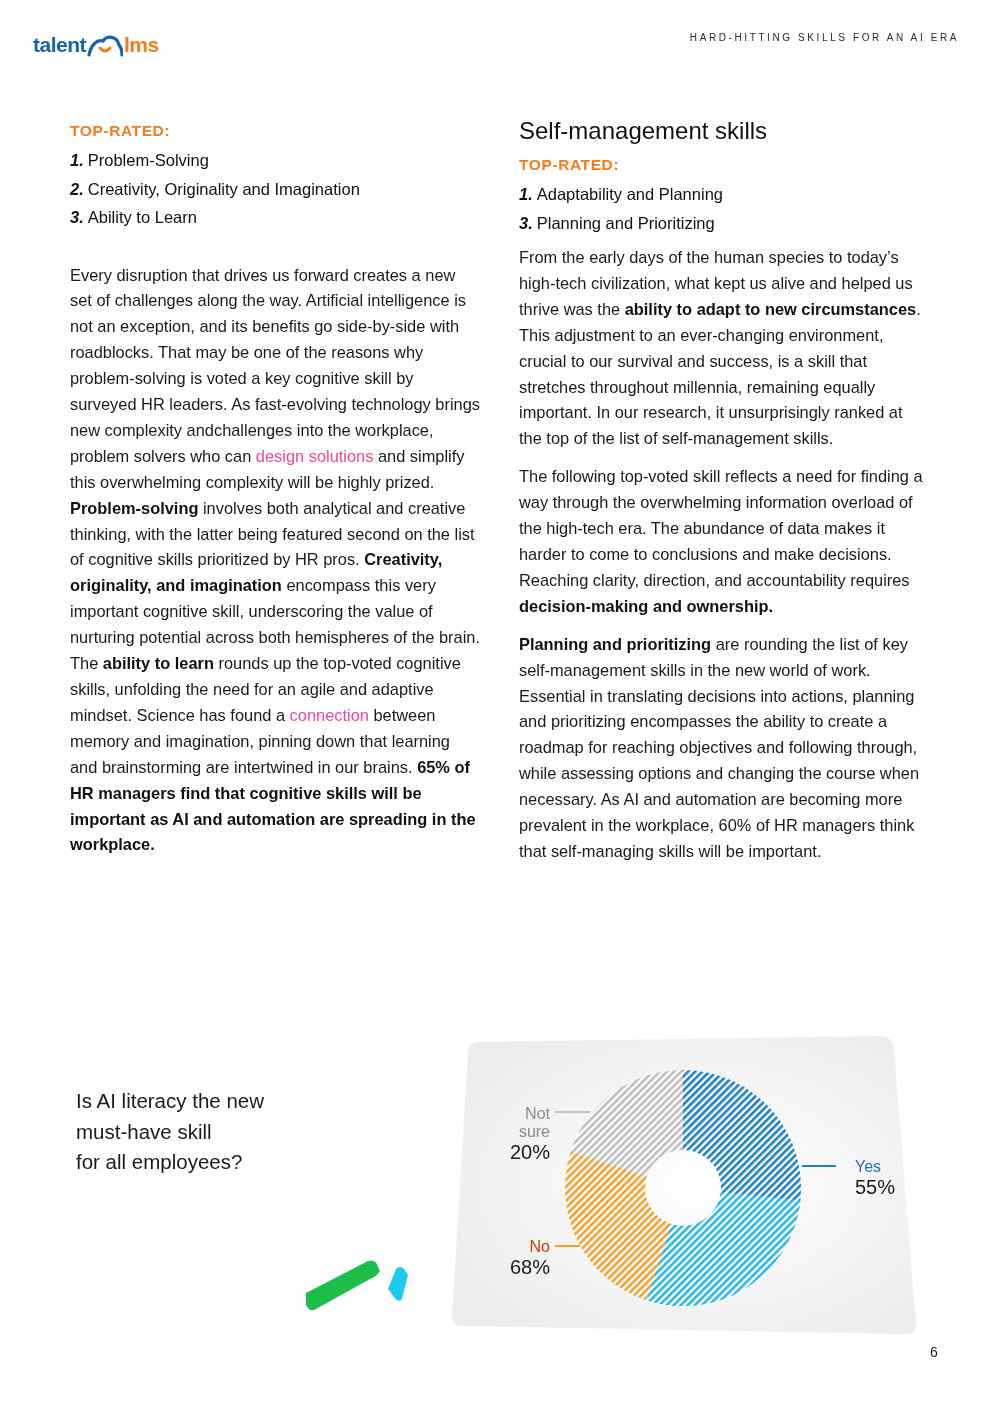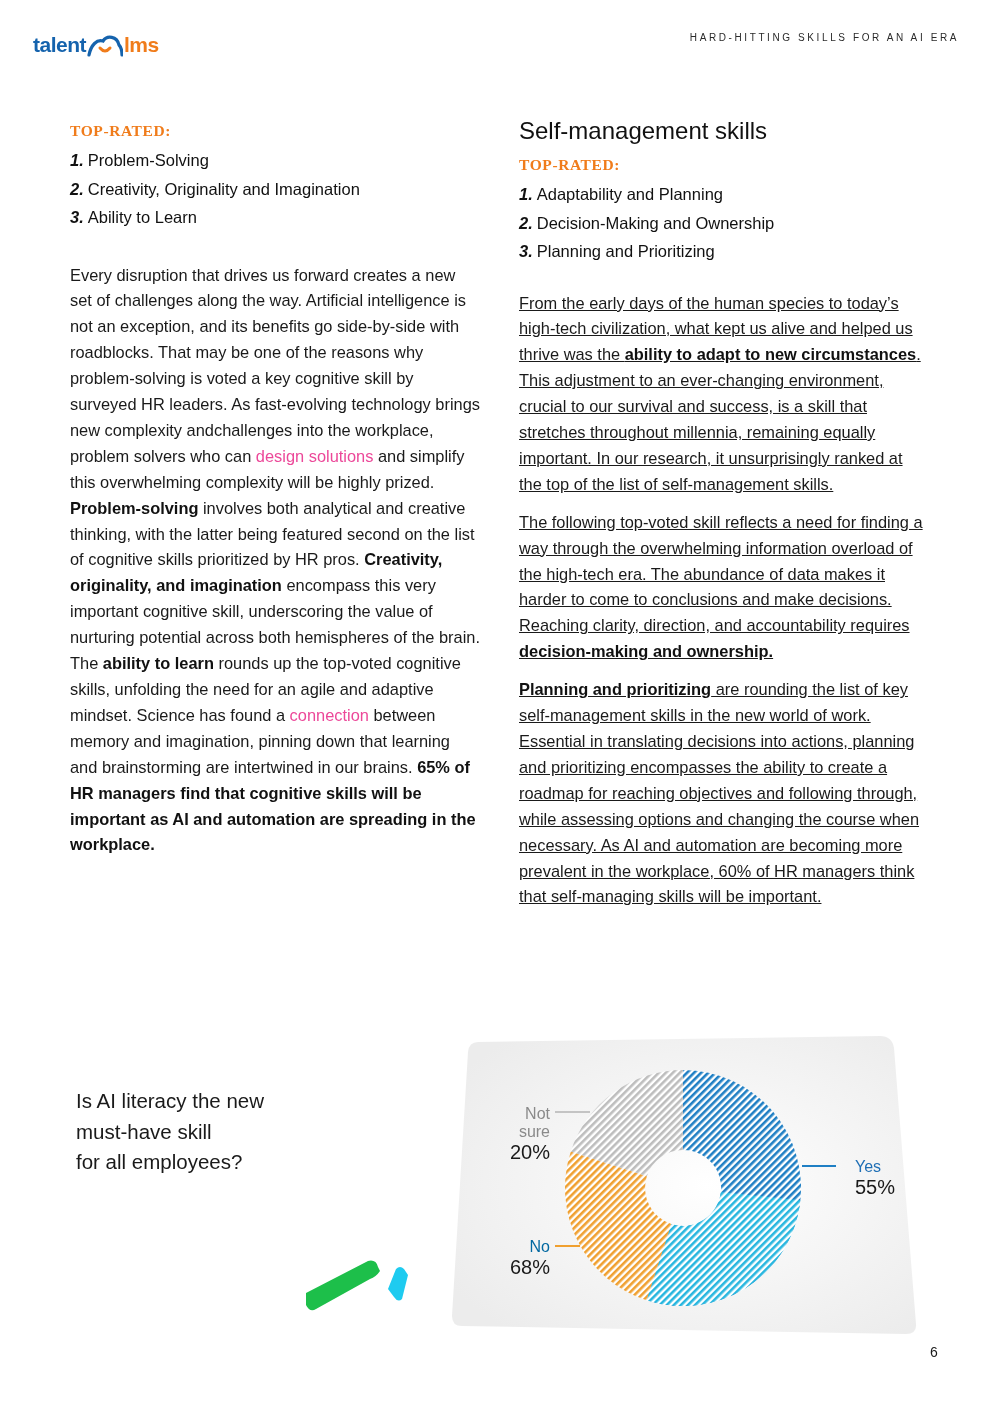--- a/index.html
+++ b/index.html
@@ -11,30 +11,30 @@
   .logo .t2 { font-family: "Liberation Sans", sans-serif; font-weight: 700; font-size: 21px; color: #f07c1b; letter-spacing: -0.5px; }
   .logo svg { margin: 0 1px; }
 
   .running-head { position: absolute; right: 33px; top: 32px; font-size: 10px; letter-spacing: 2.6px; color: #2a2a2a; font-family: "Liberation Sans", sans-serif; }
 
   .col { position: absolute; top: 114px; width: 410px; }
   .col.left { left: 70px; }
   .col.right { left: 519px; }
 
   .col h2 { font-family: "Liberation Sans", sans-serif; font-weight: 400; font-size: 24px; color: #111; height: 34px; line-height: 34px; }
-  .toprated { font-family: Liberation Serif, serif; font-weight: 700; color: #f07c1b; font-size: 15.5px; letter-spacing: 0.6px; margin-top: 6px; height: 22px; line-height: 22px; }
+  .toprated { font-family: Liberation Sans, sans-serif; font-weight: 700; color: #f07c1b; font-size: 15.5px; letter-spacing: 0.6px; margin-top: 6px; height: 22px; line-height: 22px; }
   .ranked { list-style: none; margin-top: 4px; }
   .ranked li { font-family: "Liberation Sans", sans-serif; font-size: 16.5px; height: 28.5px; line-height: 28.5px; color: #111; }
   .ranked li .num { font-weight: 700; font-style: italic; margin-right: 4px; }
 
   .body p { font-family: "Liberation Sans", sans-serif; font-size: 16.4px; line-height: 25.9px; color: #1a1a1a; }
   .body p b { font-weight: 700; color: #111; }
   .body a { color: #ec4899; }
   .col.left .body { margin-top: 31px; }
-  .col.right .body { margin-top: 25px; text-decoration: underline; }
+  .col.right .body { margin-top: 8px; }
   .col.right .body p + p { margin-top: 12px; }
 
   .question { position: absolute; left: 76px; top: 1086px; font-family: "Liberation Sans", sans-serif; font-size: 20.5px; line-height: 30.5px; color: #1a1a1a; font-weight: 500; }
   .question span { display: block; }
 
   .deco { position: absolute; left: 300px; top: 1255px; }
 
   .chart-card { position: absolute; left: 440px; top: 1028px; width: 490px; height: 312px; }
   .chart-card svg { position: absolute; left: 0; top: 0; }
 
@@ -67,21 +67,20 @@
   <div class="body">
     <p><span>Every disruption that drives us forward creates a new set of challenges along the way. Artificial intelligence is not an exception, and its benefits go side-by-side with roadblocks. That may be one of the reasons why problem-solving is voted a key cognitive skill by surveyed HR leaders. As fast-evolving technology brings new complexity andchallenges into the workplace, problem solvers who can </span><a>design solutions</a><span> and simplify this overwhelming complexity will be highly prized. </span><b>Problem-solving</b><span> involves both analytical and creative thinking, with the latter being featured second on the list of cognitive skills prioritized by HR pros. </span><b>Creativity, originality, and imagination</b><span> encompass this very important cognitive skill, underscoring the value of nurturing potential across both hemispheres of the brain. The </span><b>ability to learn</b><span> rounds up the top-voted cognitive skills, unfolding the need for an agile and adaptive mindset. Science has found a </span><a>connection</a><span> between memory and imagination, pinning down that learning and brainstorming are intertwined in our brains. </span><b>65% of HR managers find that cognitive skills will be important as AI and automation are spreading in the workplace.</b></p>
   </div>
 </section>
 
 <section class="col right">
   <h2>Self-management skills</h2>
   <div class="toprated">TOP-RATED:</div>
   <ul class="ranked">
     <li><span class="num">1.</span><span>Adaptability and Planning</span></li>
-    <li><span class="num">2.</span><span>Decision-Making and Ownership</span></li>
     <li><span class="num">3.</span><span>Planning and Prioritizing</span></li>
   </ul>
   <div class="body">
     <p><span>From the early days of the human species to today’s high-tech civilization, what kept us alive and helped us thrive was the </span><b>ability to adapt to new circumstances</b><span>. This adjustment to an ever-changing environment, crucial to our survival and success, is a skill that stretches throughout millennia, remaining equally important. In our research, it unsurprisingly ranked at the top of the list of self-management skills.</span></p>
     <p><span>The following top-voted skill reflects a need for finding a way through the overwhelming information overload of the high-tech era. The abundance of data makes it harder to come to conclusions and make decisions. Reaching clarity, direction, and accountability requires </span><b>decision-making and ownership.</b></p>
     <p><b>Planning and prioritizing</b><span> are rounding the list of key self-management skills in the new world of work. Essential in translating decisions into actions, planning and prioritizing encompasses the ability to create a roadmap for reaching objectives and following through, while assessing options and changing the course when necessary.  As AI and automation are becoming more prevalent in the workplace, 60% of HR managers think that self-managing skills will be important.</span></p>
   </div>
 </section>
 
 <div class="question">
@@ -141,18 +140,18 @@
 
   <div class="lbl" style="left:402px; top:130px;margin-left:13px;">
     <span class="name" style="color:#1f6fb5;">Yes</span>
     <span class="val">55%</span>
   </div>
   <div class="lbl" style="left:58px; top:77px; text-align:right; width:52px;">
     <span class="name" style="color:#8a8a8a;">Not sure</span>
     <span class="val">20%</span>
   </div>
   <div class="lbl" style="left:58px; top:210px; text-align:right; width:52px;">
-    <span class="name" style="color:#0369a1;">No</span>
+    <span class="name" style="color:#c2410c;">No</span>
     <span class="val">68%</span>
   </div>
 </div>
 
 <div class="page-number">6</div>
 
 </body></html>

